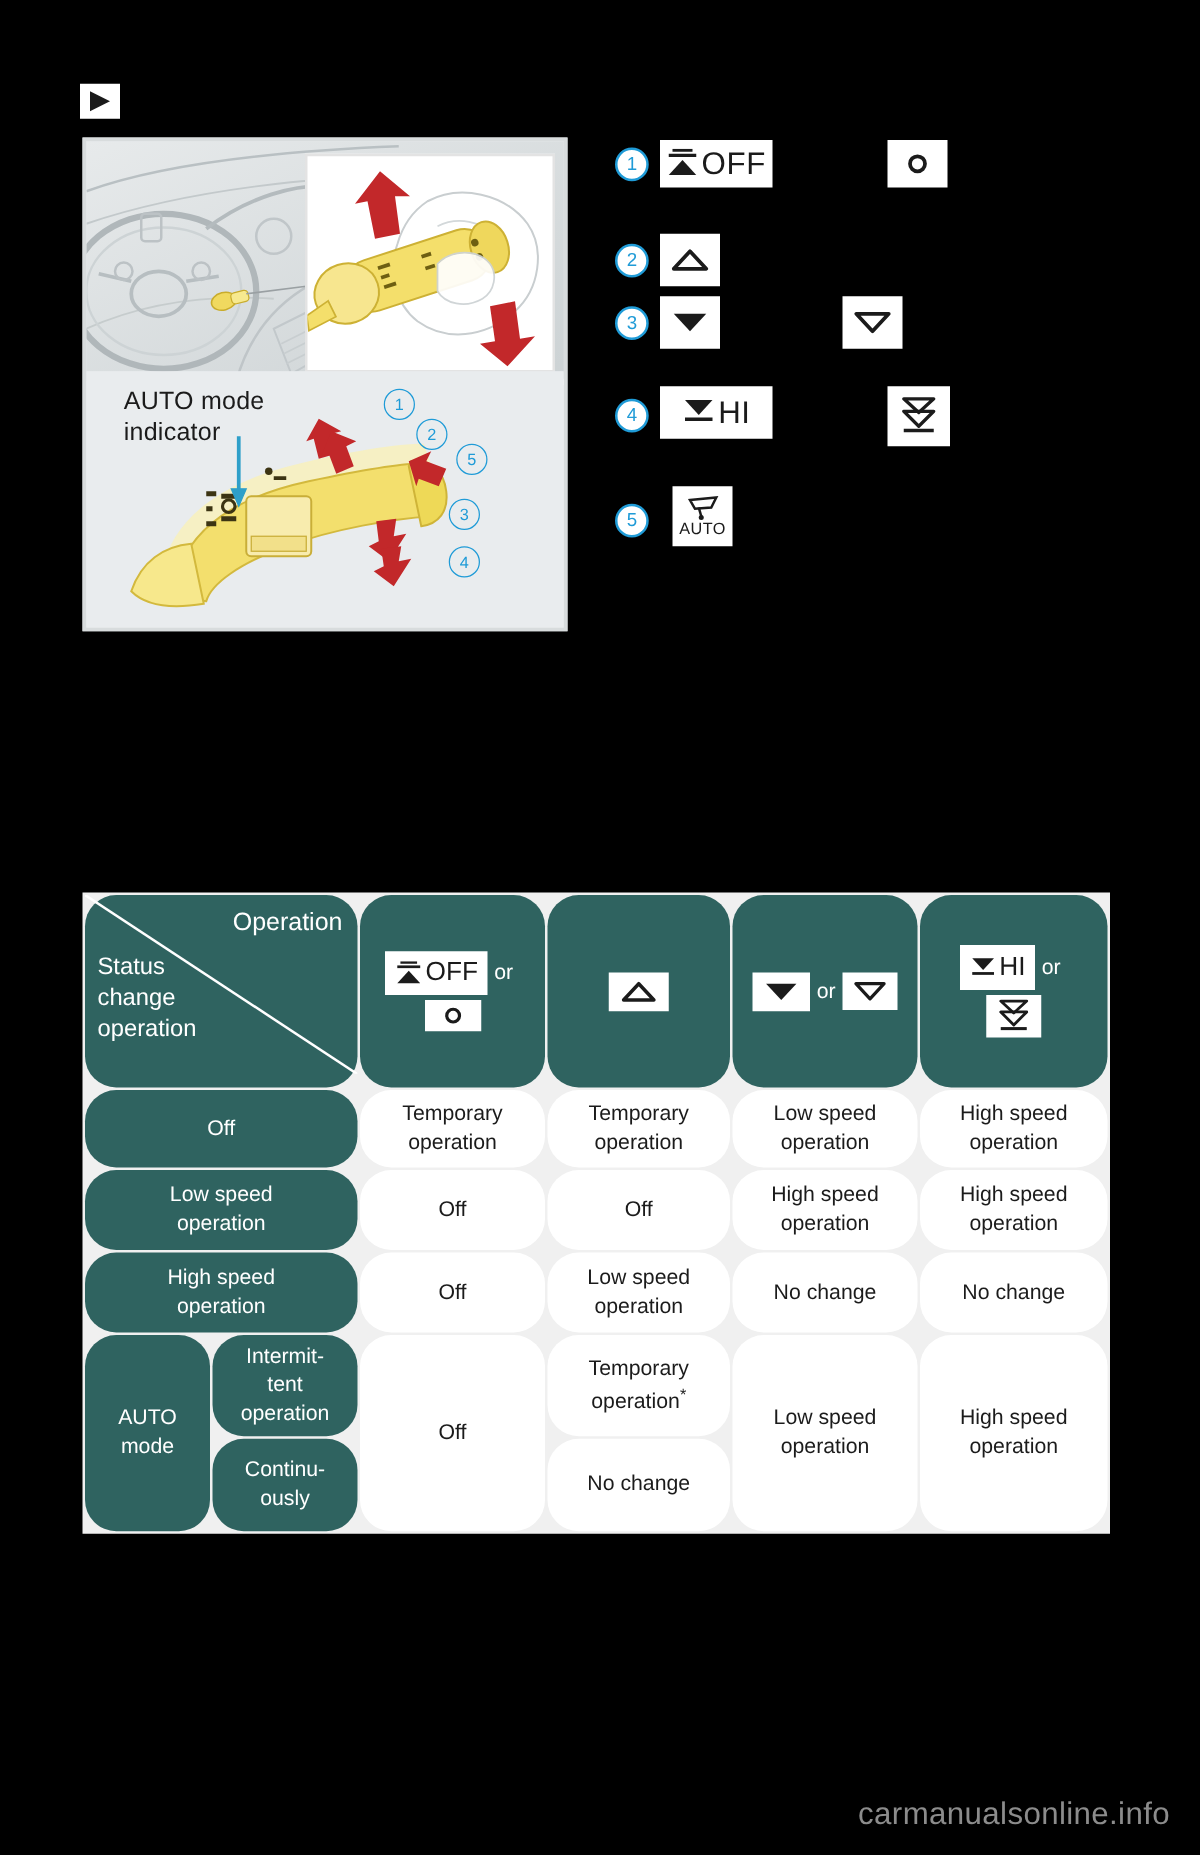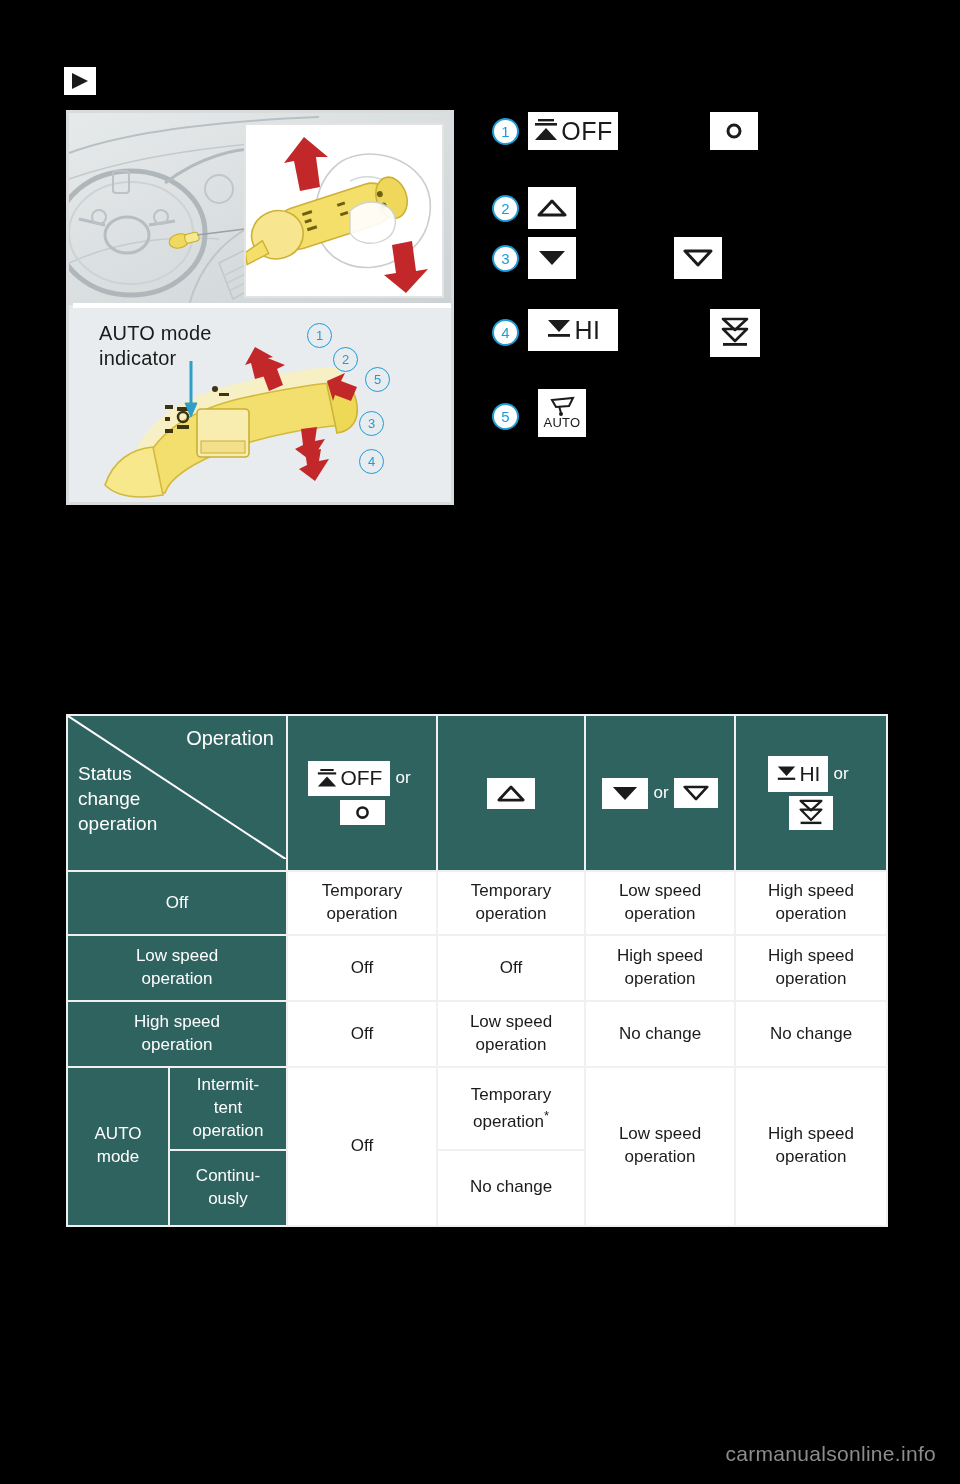--- a/index.html
+++ b/index.html
@@ -24,21 +24,21 @@
     position:absolute;left:66px;top:110px;width:388px;height:395px;
     background:#e8ebec;border:3px solid #d8dcdd;box-sizing:border-box;
     overflow:hidden;
   }
   .illus-top{
     position:absolute;left:0;top:0;width:100%;height:192px;
     background:linear-gradient(160deg,#e3e6e7 0%,#d9dddf 60%,#cfd4d6 100%);
     overflow:hidden;
   }
   .illus-bottom{
-    position:absolute;left:0;top:196px;width:100%;height:239px;
+    position:absolute;left:0;top:184px;width:100%;height:239px;
     background:#e9ecee;overflow:hidden;
   }
   .sep{position:absolute;left:4px;top:190px;width:380px;height:5px;background:#ffffff;}
 
   .inset{
     position:absolute;left:175px;top:10px;width:200px;height:175px;
     background:#ffffff;border:2px solid #e3e3e3;box-sizing:border-box;
   }
 
   .auto-label{
@@ -75,21 +75,21 @@
   
   .tbl{
     position:absolute;left:66px;top:714px;width:810px;
     border-collapse:separate;border-spacing:2px;
     background:#f0f0f0;
     table-layout:fixed;
   }
   .tbl td{
     background:#ffffff;color:#1b1b1b;
     font-size:17px;text-align:center;vertical-align:middle;
-    padding:6px 4px;line-height:1.35;
+    padding:6px 4px;line-height:1.35;border-radius:25px;
   }
   .tbl td.hd{
     background:#2f6360;color:#ffffff;font-weight:400;
   }
   .corner{
     position:relative;background:#2f6360 !important;height:142px;padding:0 !important;
   }
   .corner .op{
     position:absolute;right:12px;top:9px;font-size:20px;color:#fff;
   }
@@ -104,21 +104,21 @@
   .stack{display:flex;flex-direction:column;align-items:center;gap:4px;}
   .inl{display:flex;align-items:center;justify-content:center;}
 
   .rowhd{font-size:18px;}
   .sub{font-size:18px;}
   .star{font-size:13px;vertical-align:super;}
 
   
   .wm{
     position:absolute;left:0;right:24px;bottom:18px;text-align:right;
-    color:#8c8c8c;font-size:21px;letter-spacing:.3px;
+    color:#8c8c8c;font-size:25px;letter-spacing:.3px;
   }
 </style>
 </head>
 <body>
 
 <div class="page">
 
   <div class="marker">
     <svg width="20" height="18" viewBox="0 0 20 18">
       <polygon points="2,1 18,9 2,17" fill="#1a1a1a"></polygon>

